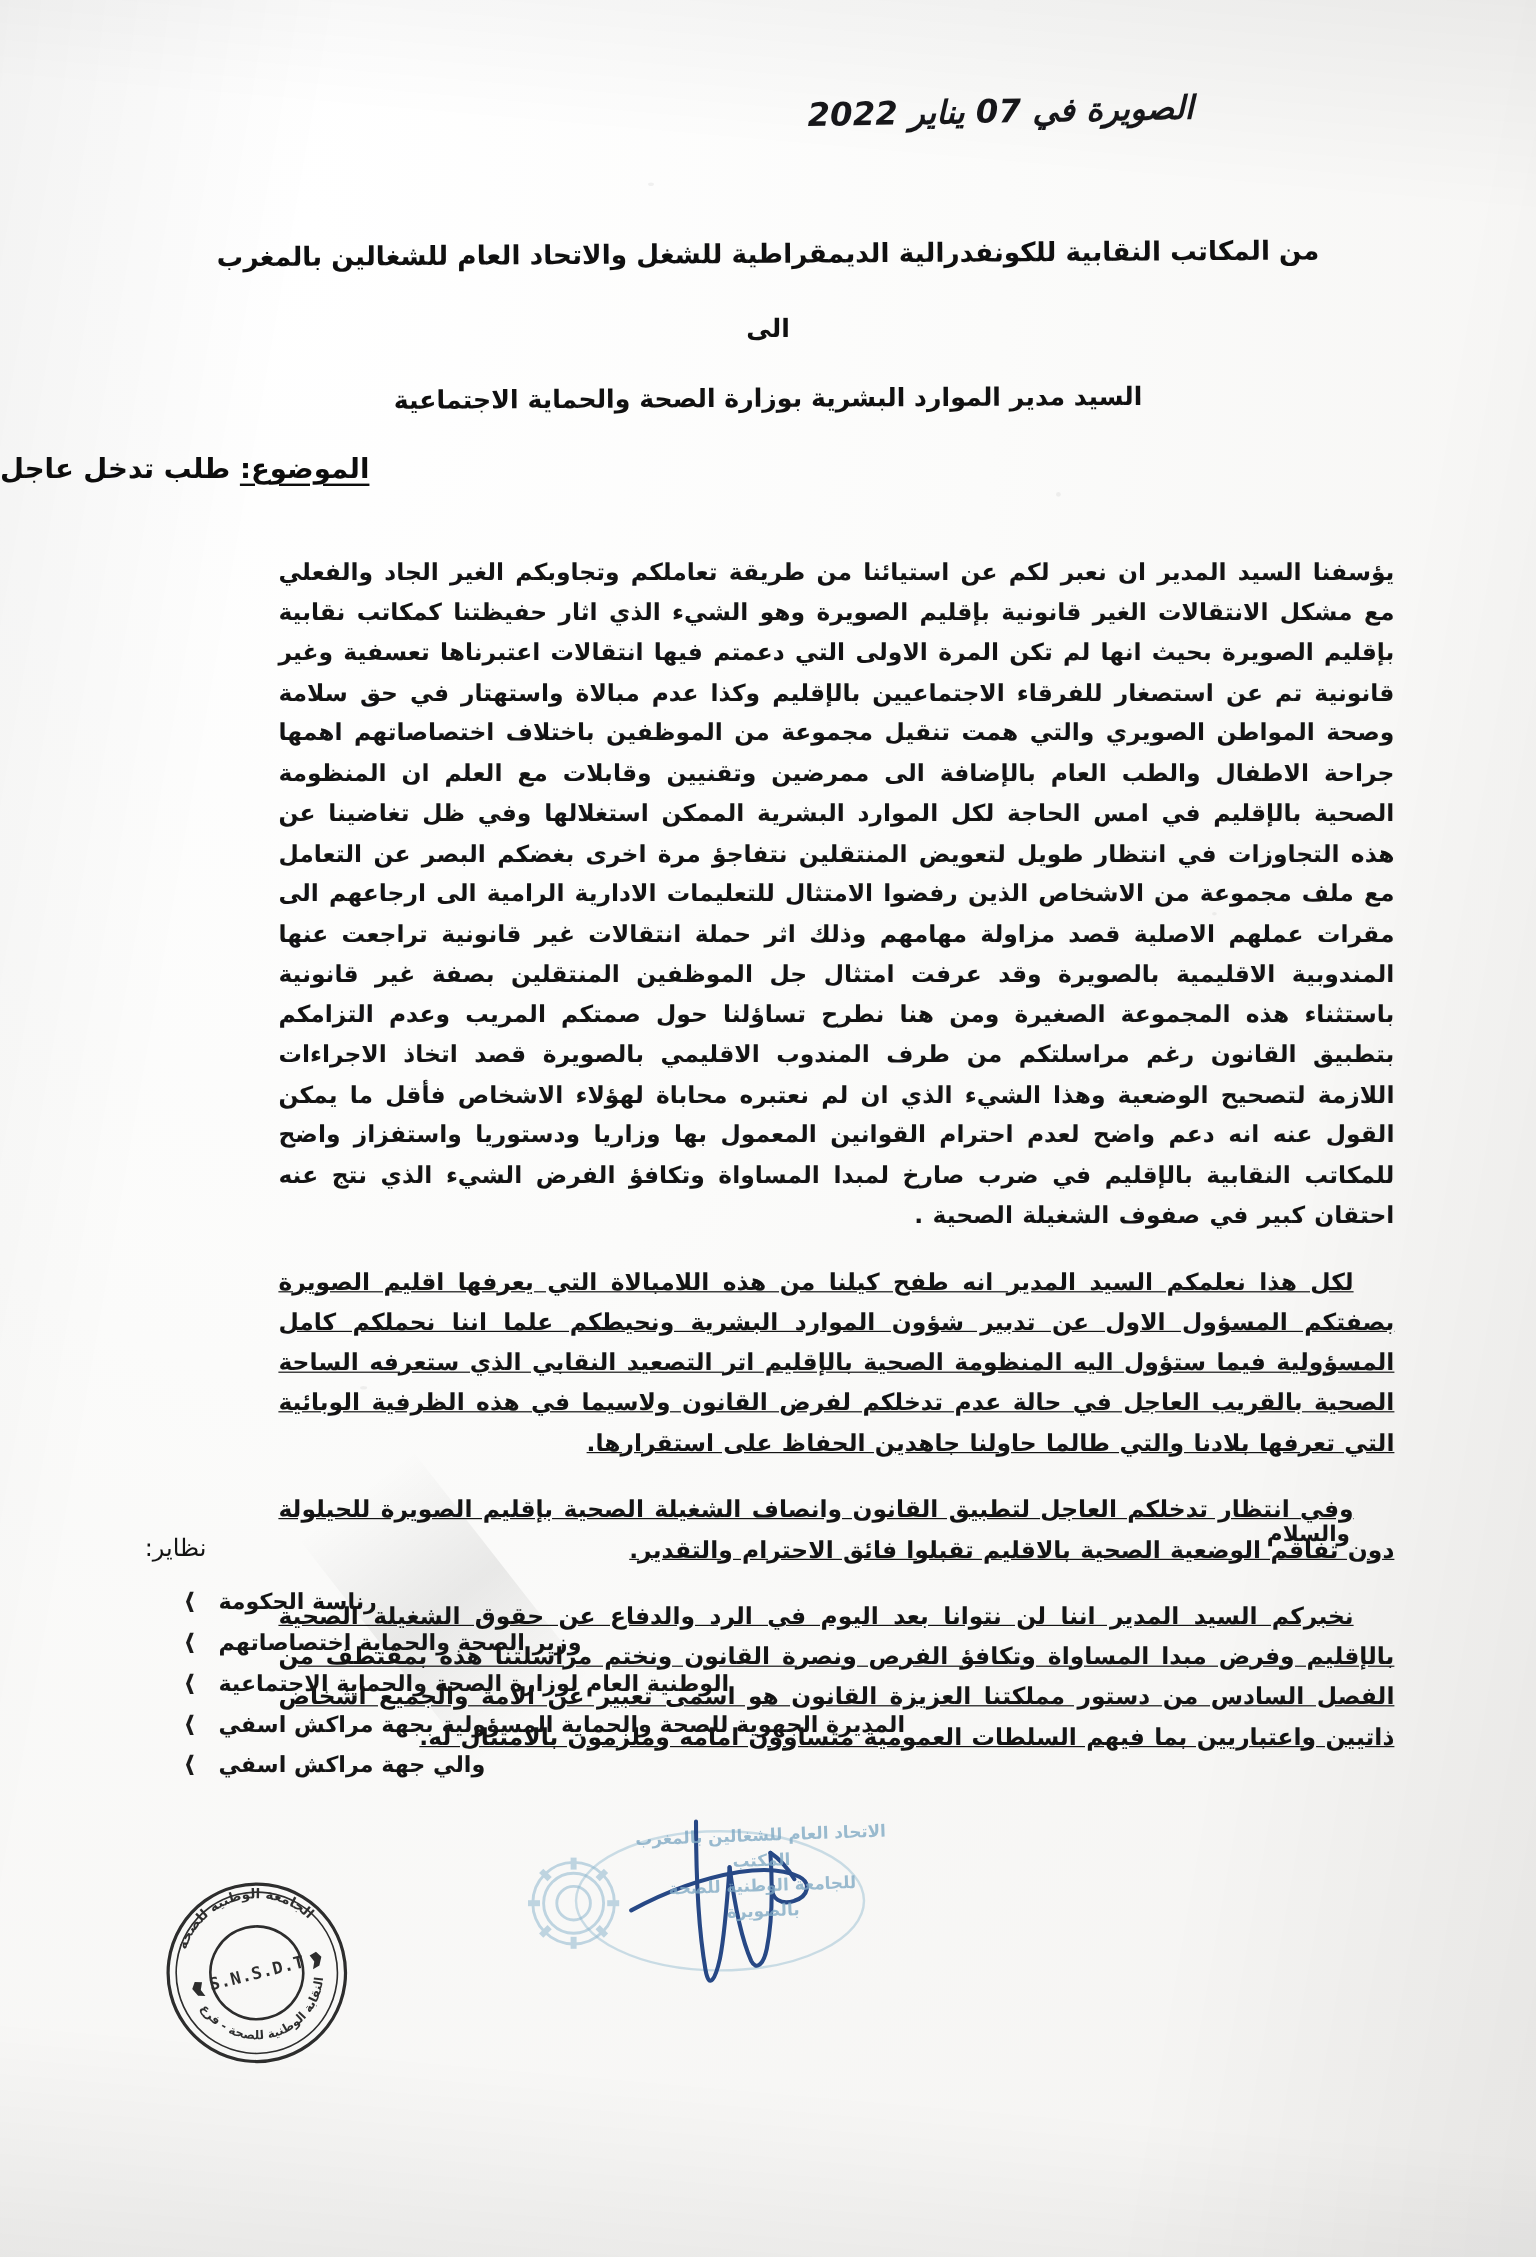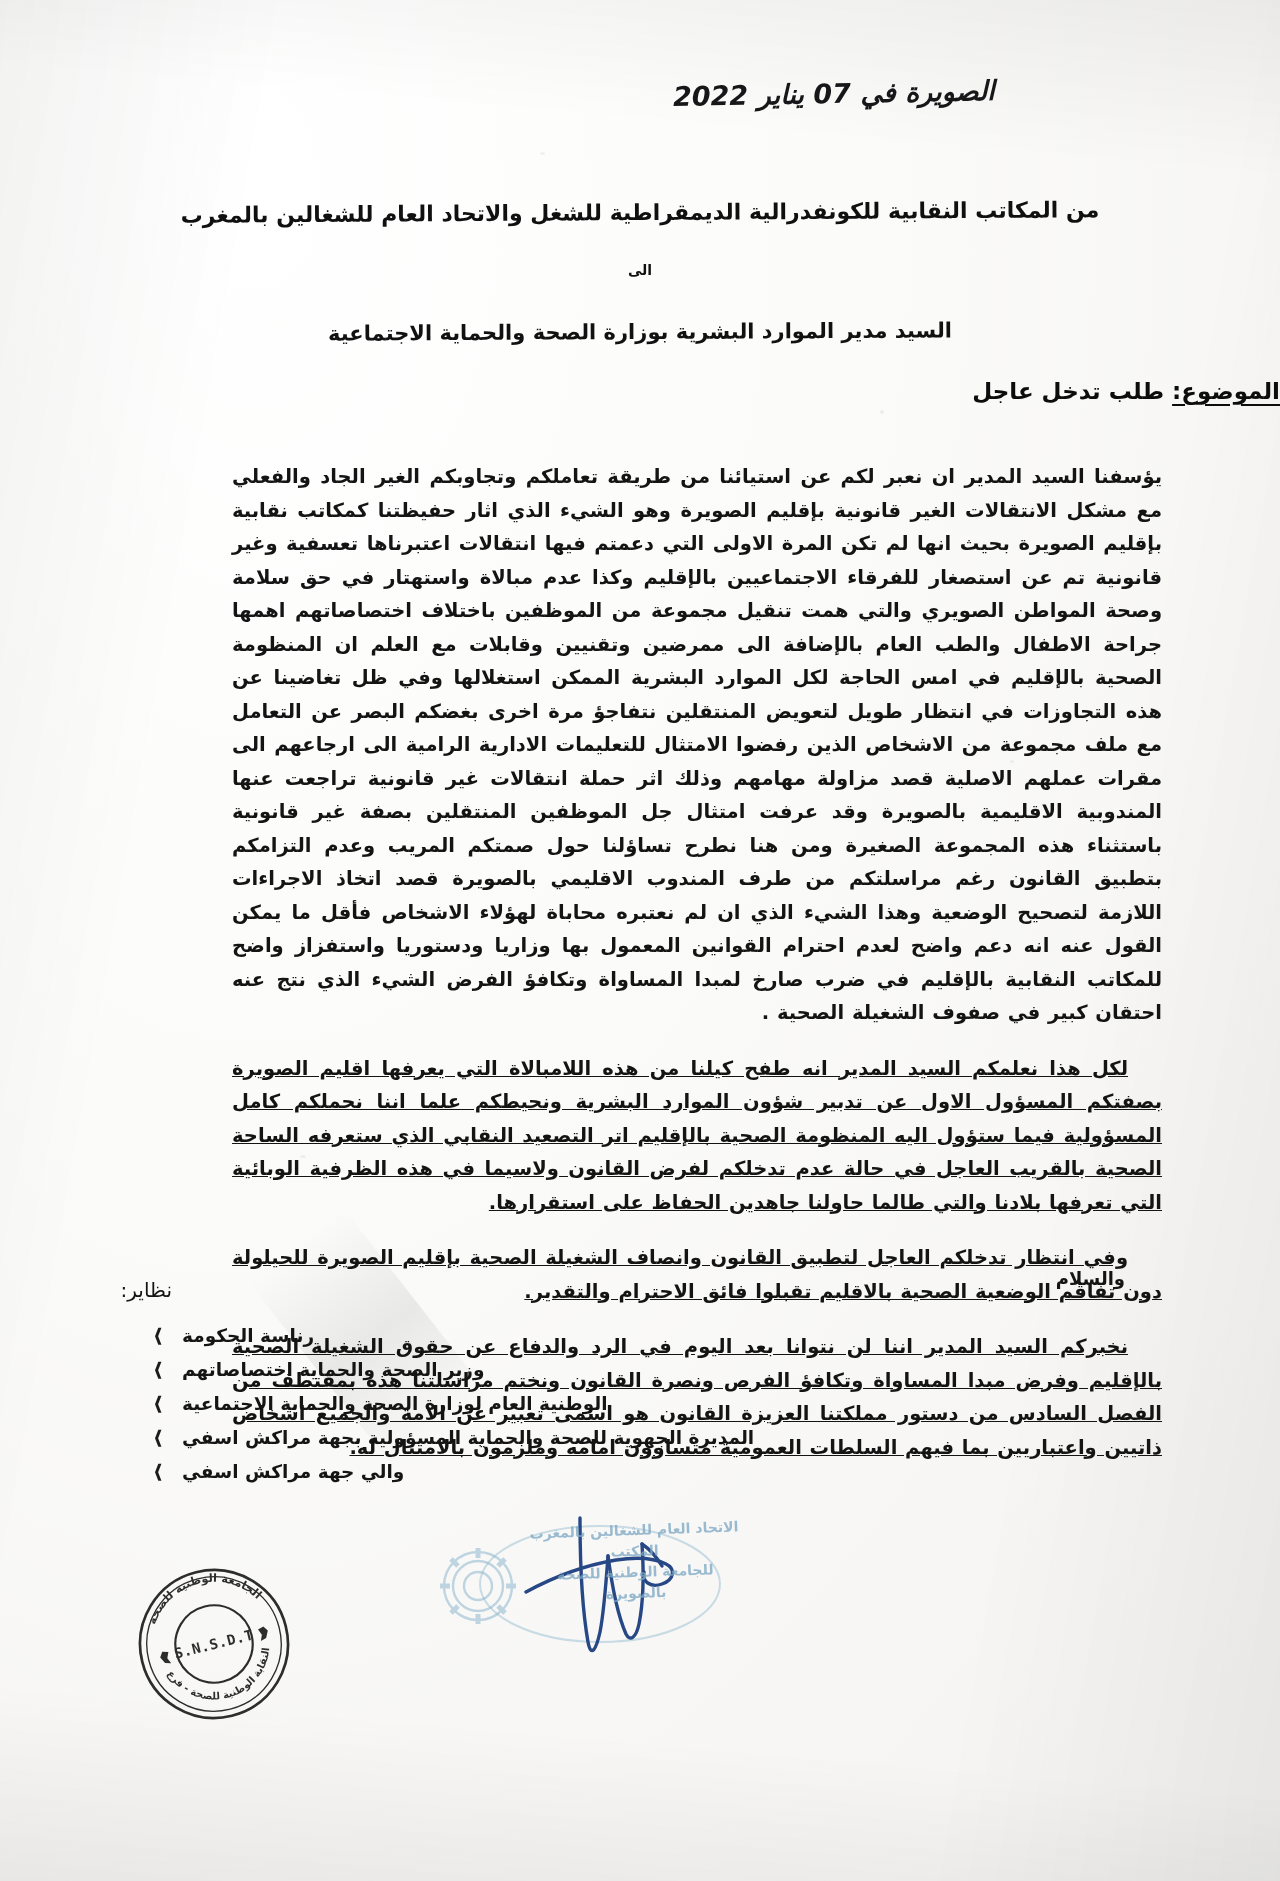--- a/index.html
+++ b/index.html
@@ -66,41 +66,41 @@
     font-weight: 700;
     color: #101010;
     transform: rotate(-0.35deg);
   }
   .to-word {
     position: absolute;
     top: 262px;
     left: 0;
     right: 0;
     text-align: center;
-    font-size: 14px;
+    font-size: 21px;
     font-weight: 700;
     color: #101010;
   }
   .recipient-line {
     position: absolute;
     top: 320px;
     left: 0;
     right: 0;
     text-align: center;
     font-size: 21px;
     font-weight: 700;
     color: #111;
     transform: rotate(-0.3deg);
   }
   .subject-line {
     position: absolute;
     top: 378px;
     left: 0;
     right: 0;
-    text-align: right;
+    text-align: left;
     font-size: 23px;
     font-weight: 700;
     color: #0d0d0d;
   }
   .subject-line .subj-label {
     text-decoration: underline;
     text-underline-offset: 5px;
   }
 
   .body-wrap {

